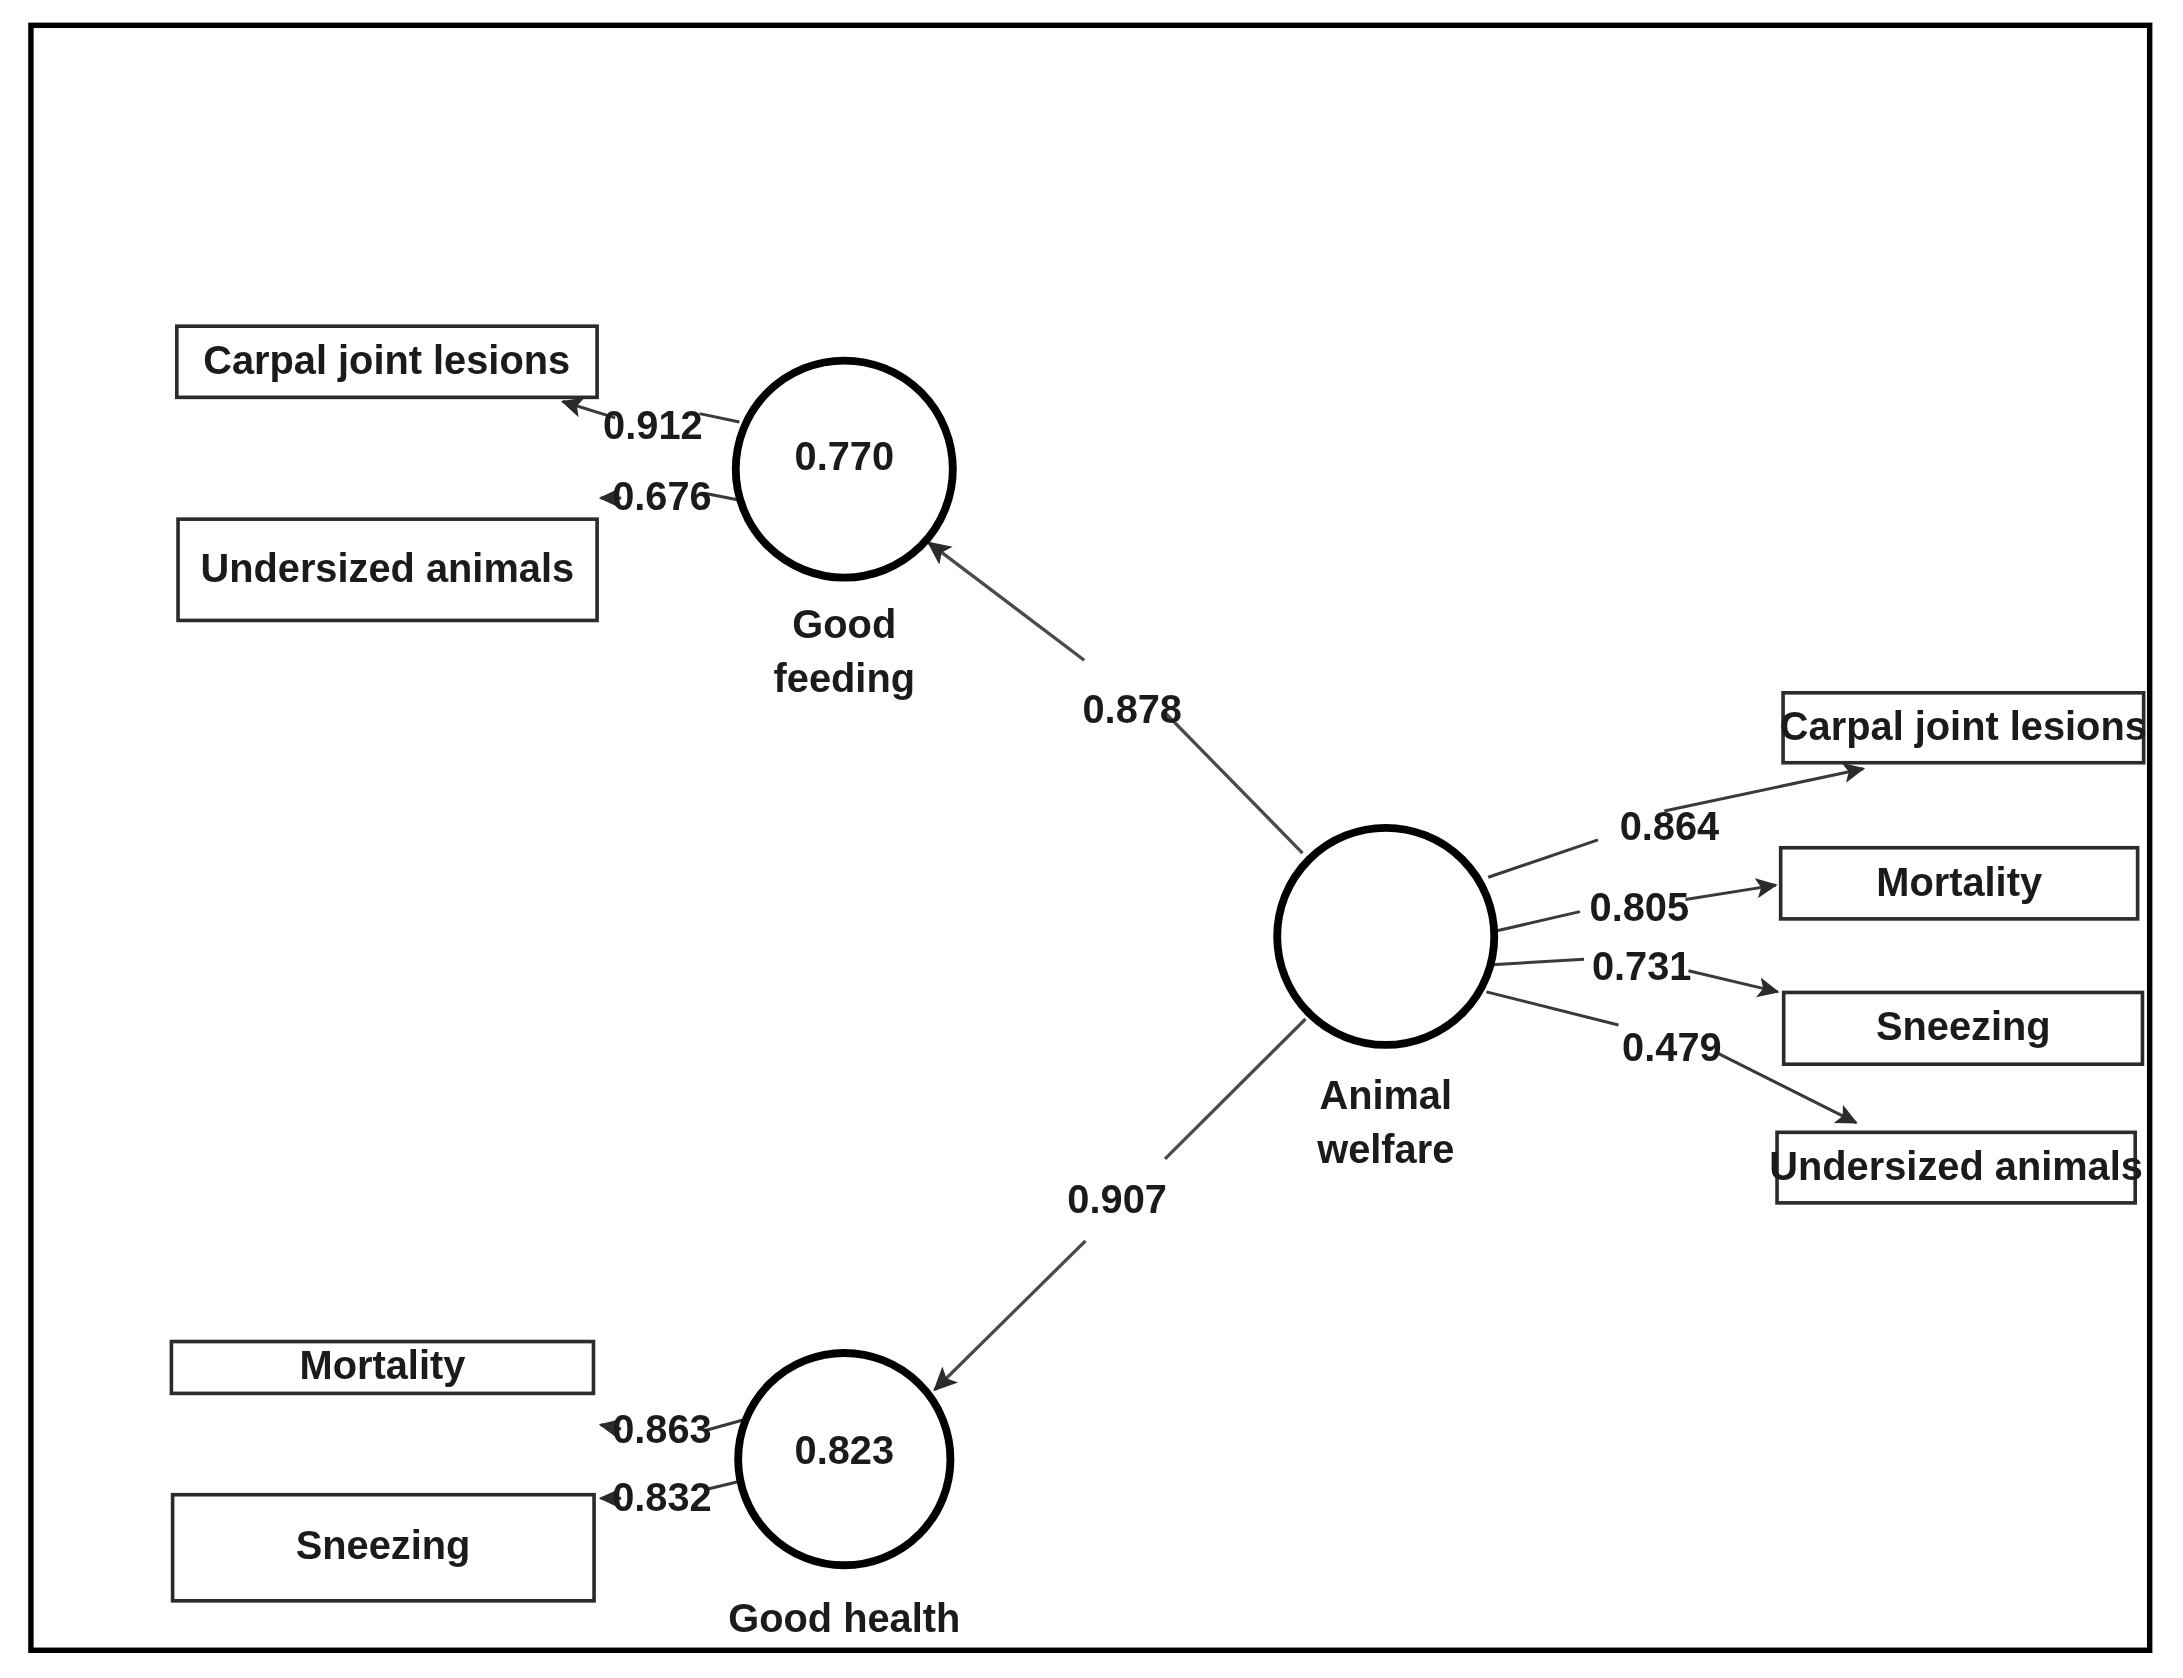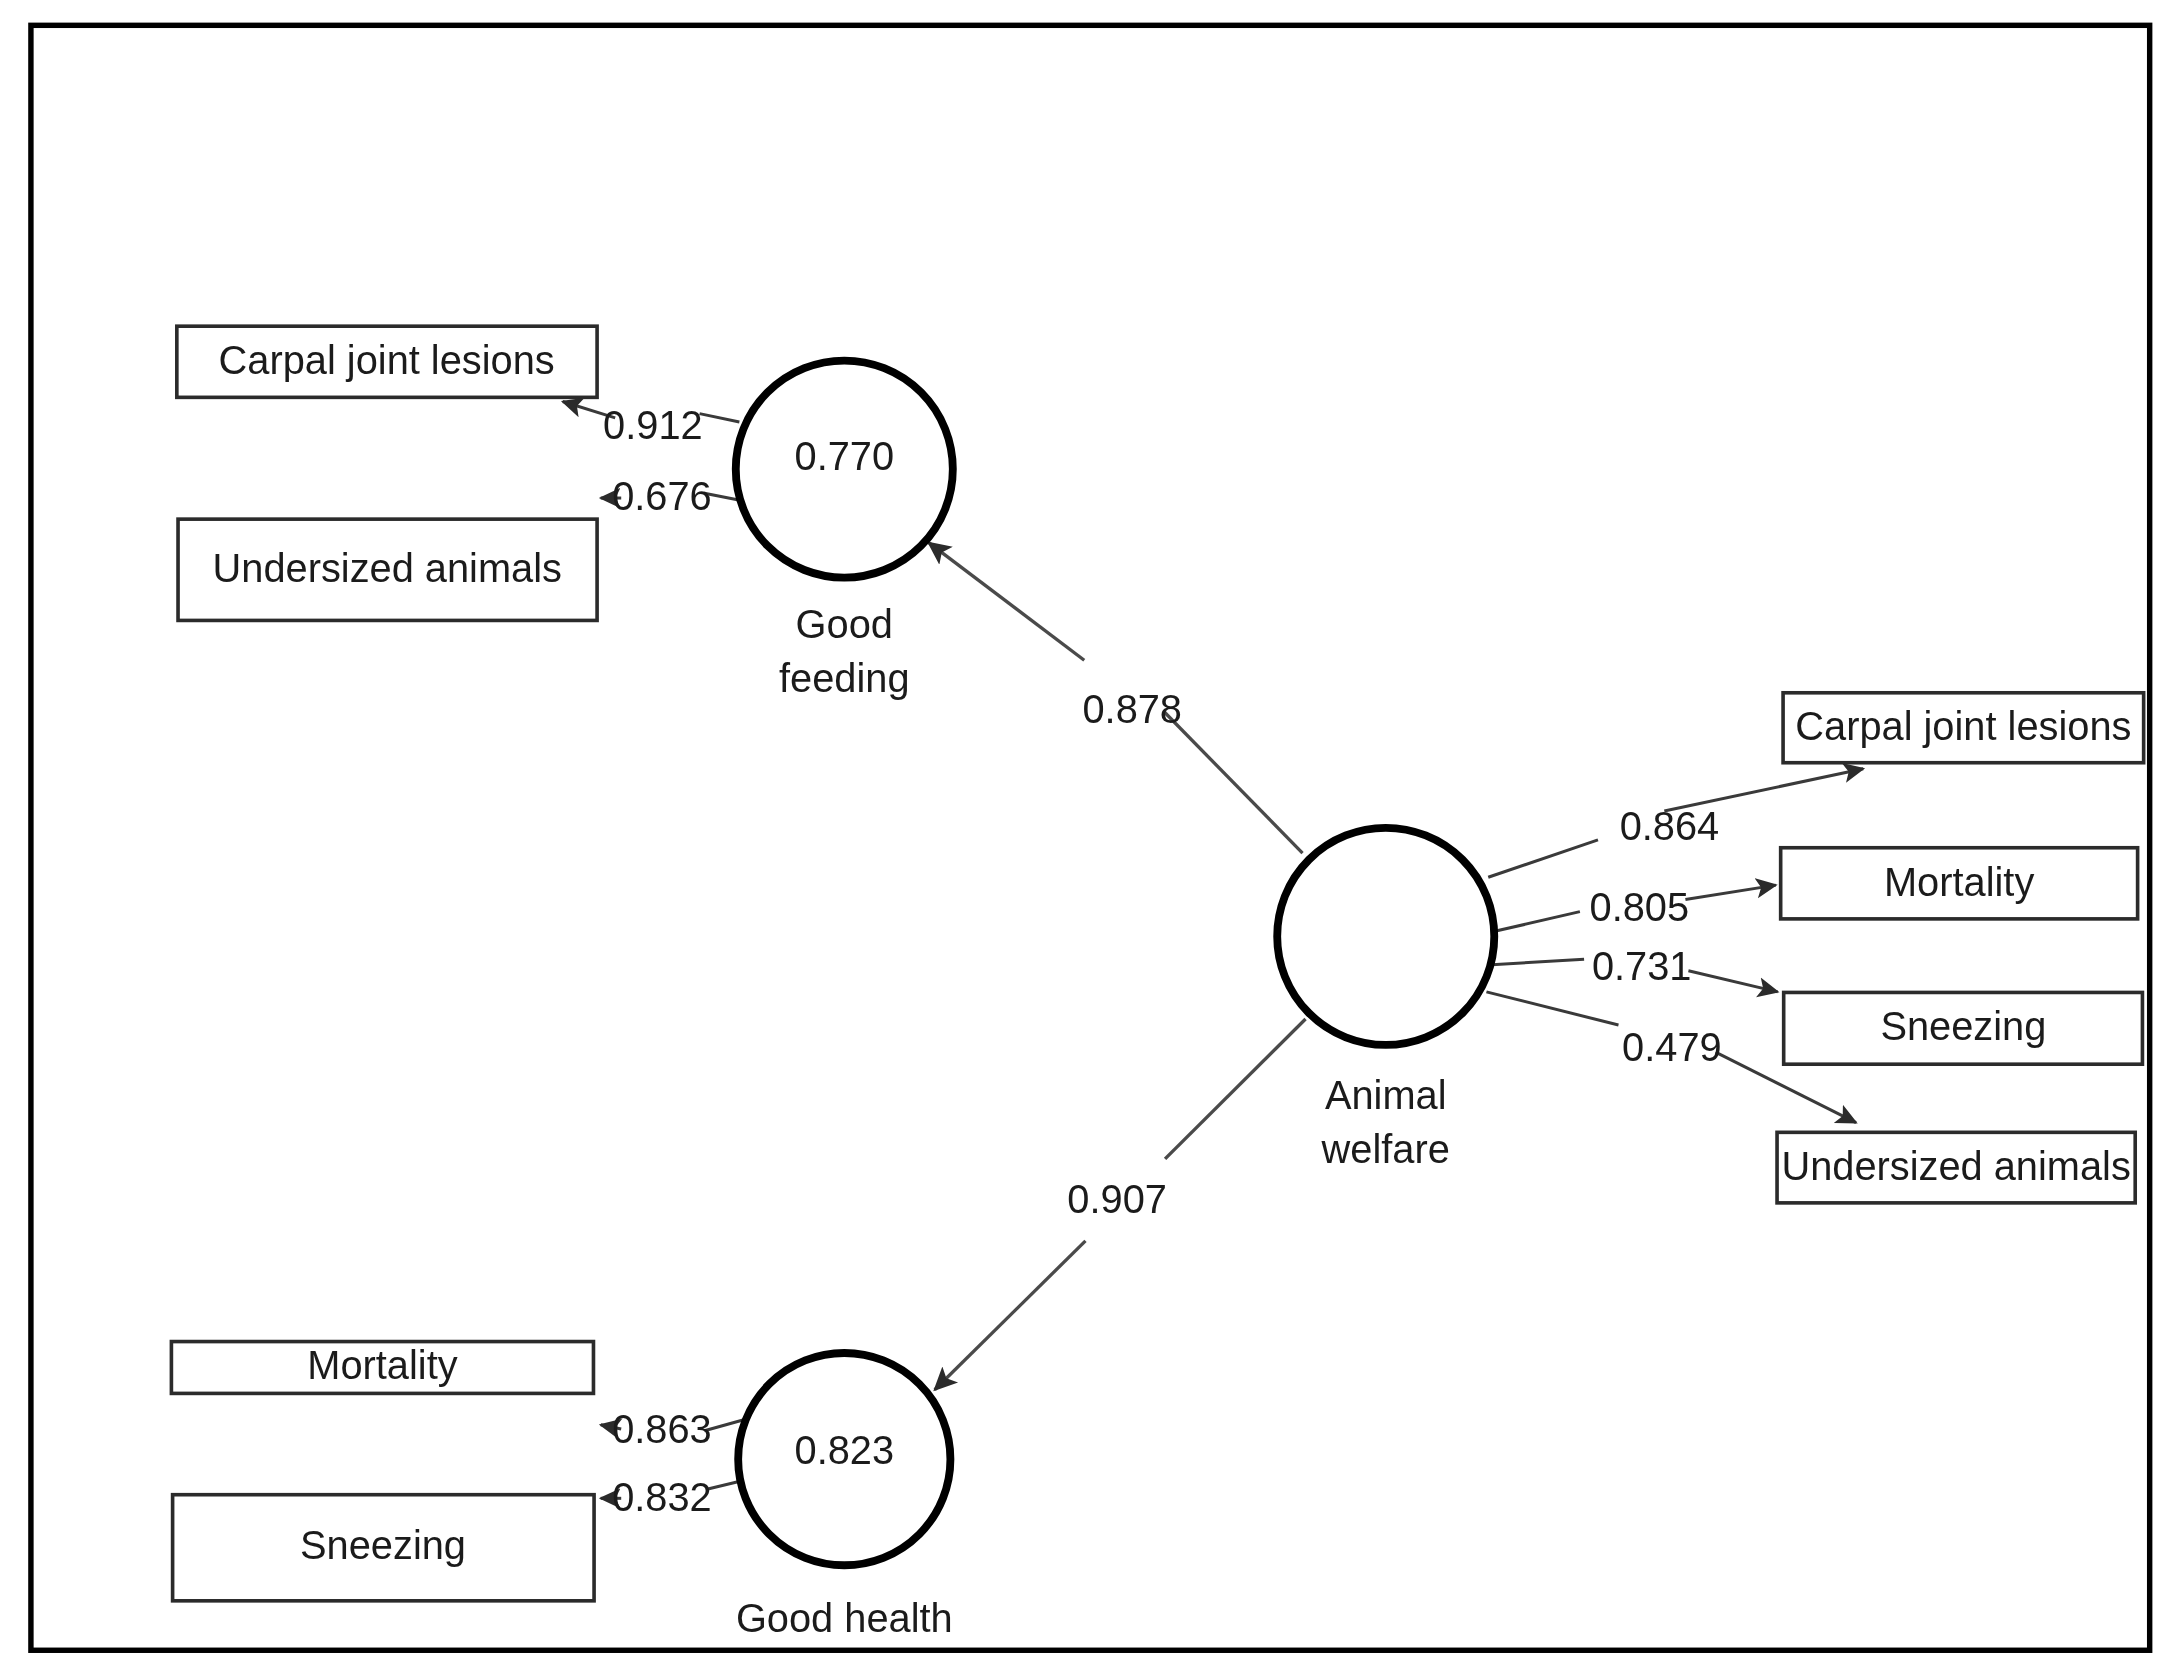--- a/index.html
+++ b/index.html
@@ -11,20 +11,21 @@
     width: 2183px;
     height: 1678px;
     font-family: "Liberation Sans", sans-serif;
     color: #000000;
     overflow: hidden;
   }
   #diagram-root {
     position: relative;
     width: 2183px;
     height: 1426px;
+    font-weight: bold;
   }
   svg.sem-canvas {
     position: absolute;
     left: 0;
     top: 0;
     width: 2183px;
     height: 1678px;
     display: block;
   }
   .frame-rect {

